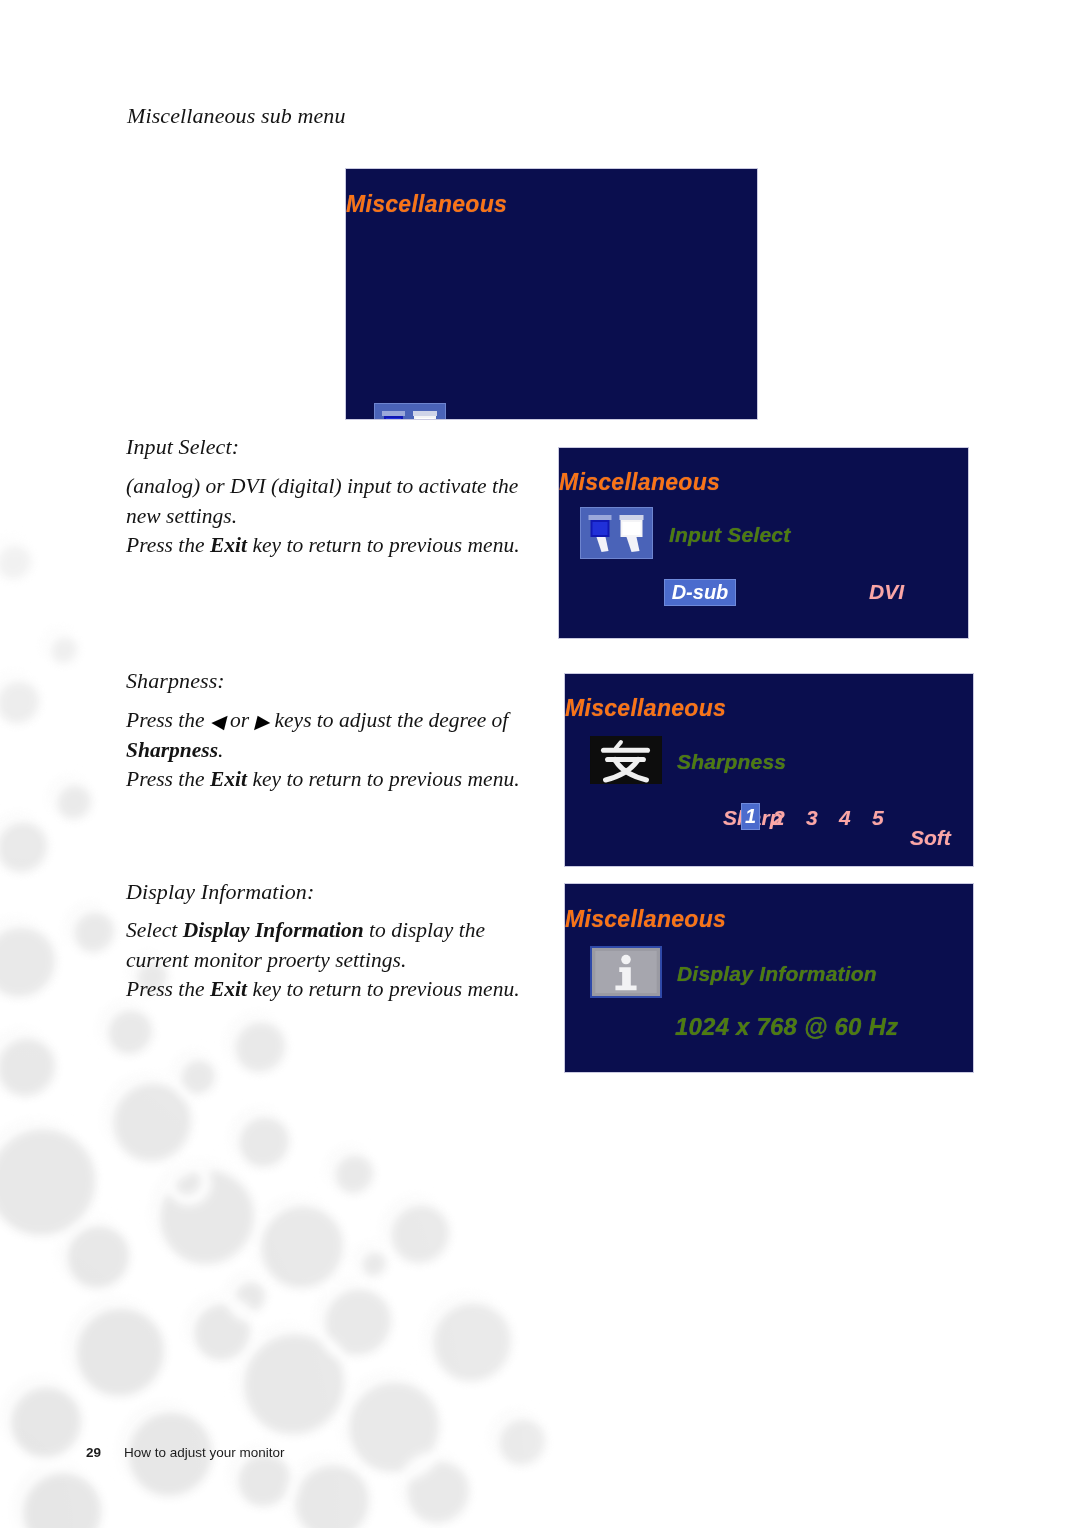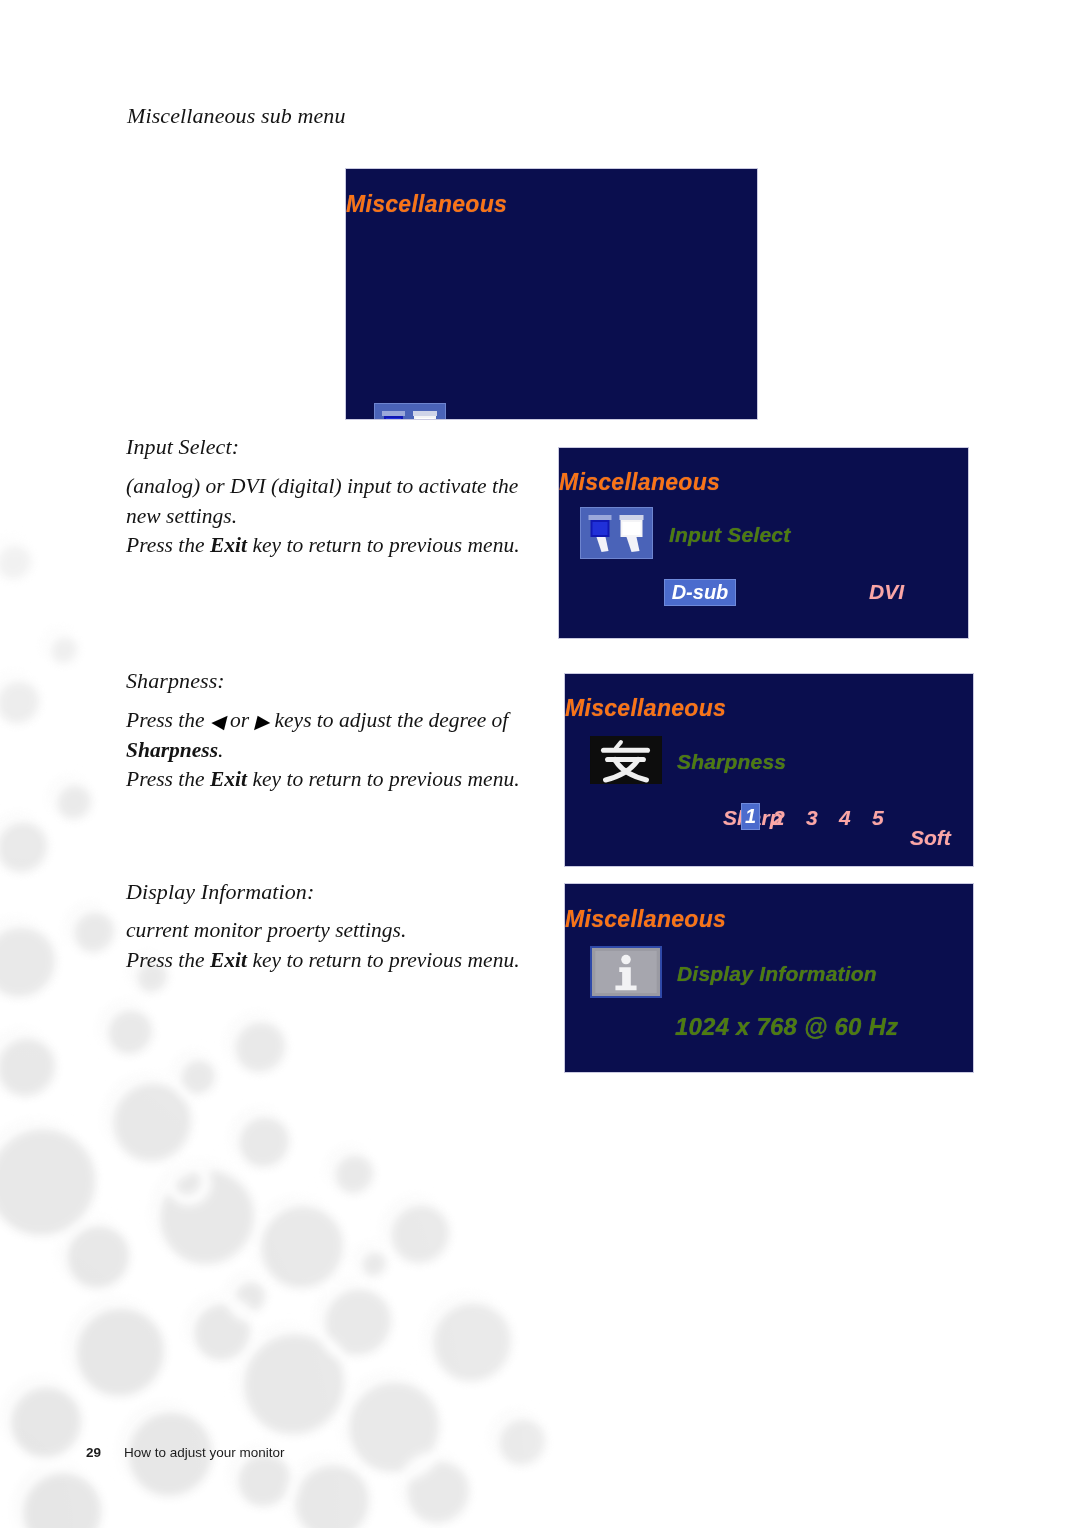--- a/index.html
+++ b/index.html
@@ -311,20 +311,23 @@
     <div class="osd-value" style="left:274px; top:132px; font-size:21px;">4</div>
     <div class="osd-value" style="left:307px; top:132px; font-size:21px;">5</div>
 
     <div class="osd-value" style="left:345px; top:124px; font-size:21px;margin-top:28px;">Soft</div>
   </div>
 
   <div class="section-title" style="left:126px; top:879px;">Display Information:</div>
 
   <div class="body-block" style="left:126px; top:916px; width:420px;">
     <span class="ln">
+      <span>Select </span><span class="bold">Display Information</span><span> to display the</span>
+    </span>
+    <span class="ln">
       <span>current monitor proerty settings.</span>
     </span>
     <span class="ln">
       <span>Press the </span><span class="bold">Exit</span><span> key to return to previous menu.</span>
     </span>
   </div>
 
   <div class="osd" style="left:565px; top:884px; width:408px; height:188px;">
     <div class="osd-title" style="top:22px; font-size:23px;">Miscellaneous</div>
 

